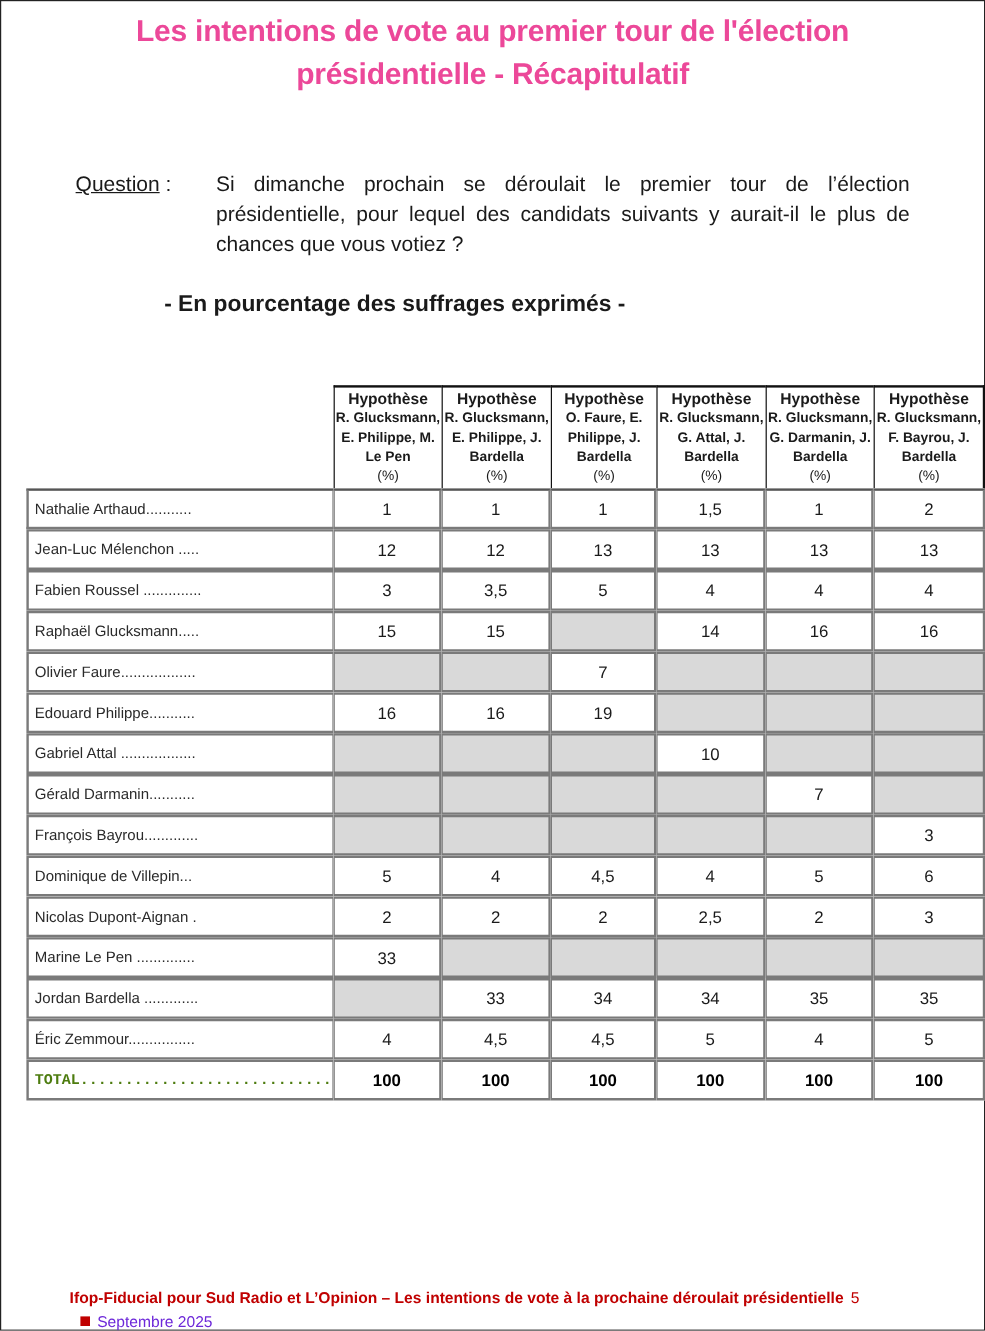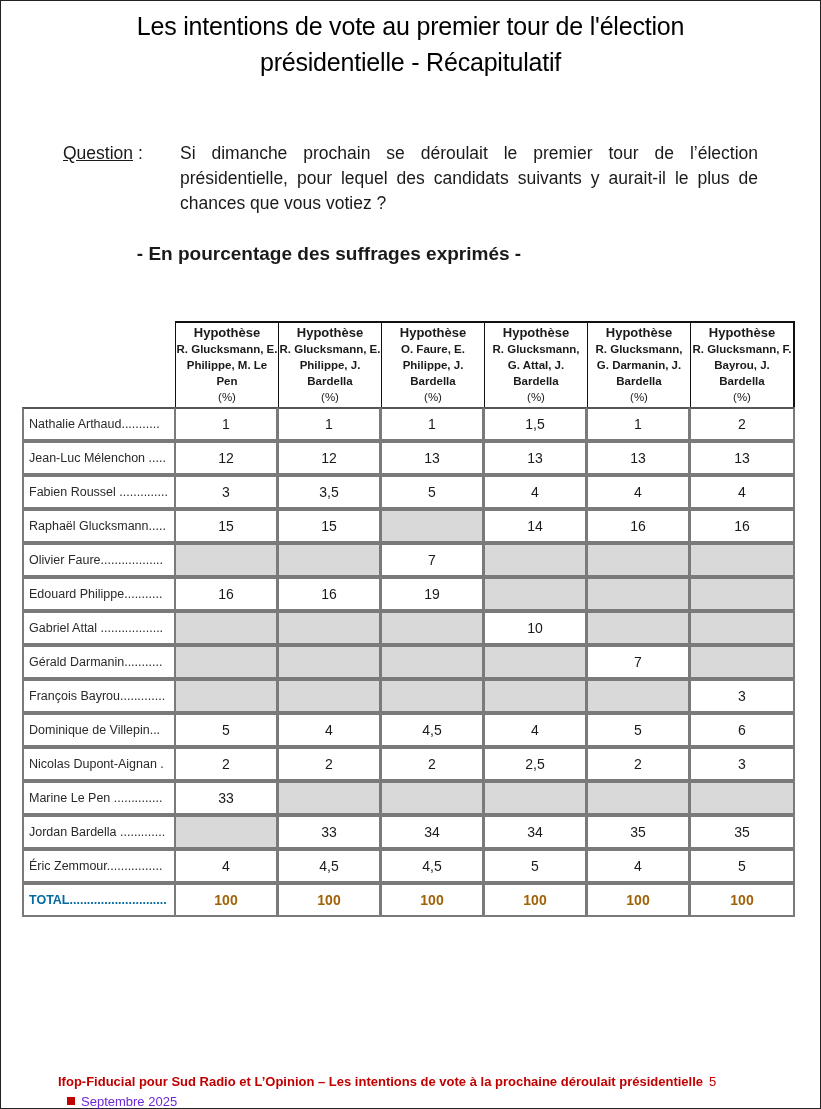--- a/index.html
+++ b/index.html
@@ -7,21 +7,21 @@
     width: 821px; height: 1109px; position: relative; overflow: hidden;
     font-family: "Liberation Sans", "DejaVu Sans", sans-serif;
     color: #1a1a1a;
   }
   .frame {
     position: absolute; left: 0; top: 0; width: 819px; height: 1107px;
     border: 1px solid #222;
   }
   .title {
     position: absolute; left: 0; width: 821px; top: 8px;
-    text-align: center; color: #000000; font-weight: normal;
+    text-align: center; color: #ec4899; font-weight: bold;
     font-size: 25px; line-height: 36px; letter-spacing: -0.2px;
   }
   .question-label {
     position: absolute; left: 63px; top: 141px; font-size: 17.5px;
     line-height: 25px;
   }
   .question-label u { text-decoration: underline; }
   .question-text {
     position: absolute; left: 180px; top: 141px; width: 578px;
     font-size: 17.5px; line-height: 25px; text-align: justify;
@@ -49,22 +49,22 @@
     height: 30px; border: 2px solid #7a7a7a; border-right-width: 1px;
     padding-left: 5px !important; font-size: 12.5px; color: #2a2a2a;
     white-space: nowrap; overflow: hidden; text-align: left; background: #fff;
   }
   .val {
     height: 30px; border: 2px solid #7a7a7a; border-left-width: 1px;
     text-align: center; font-size: 14px; color: #1a1a1a; background: #fff;
   }
   .val.na { background: #d9d9d9; }
   tr.first td { border-top-width: 2px; border-top-color: #555; }
-  .total-name { color: #0369a1; font-weight: bold; }
-  .total-val { color: #a16207; font-weight: bold; }
+  .total-name { color: #4d7c0f; font-weight: bold; font-family: Liberation Mono, monospace; }
+  .total-val { color: #000000; font-weight: bold; }
   .footer {
     position: absolute; left: 58px; top: 1074px; font-size: 13px;
     color: #c00000; font-weight: bold;
   }
   .footer .page { color: #c00000; font-weight: normal; margin-left: 6px; }
   .footer2 {
     position: absolute; left: 67px; top: 1094px; font-size: 13px; color: #6d28d9;
   }
   .square-icon {
     display: inline-block; width: 8px; height: 8px; background: #c00000;

